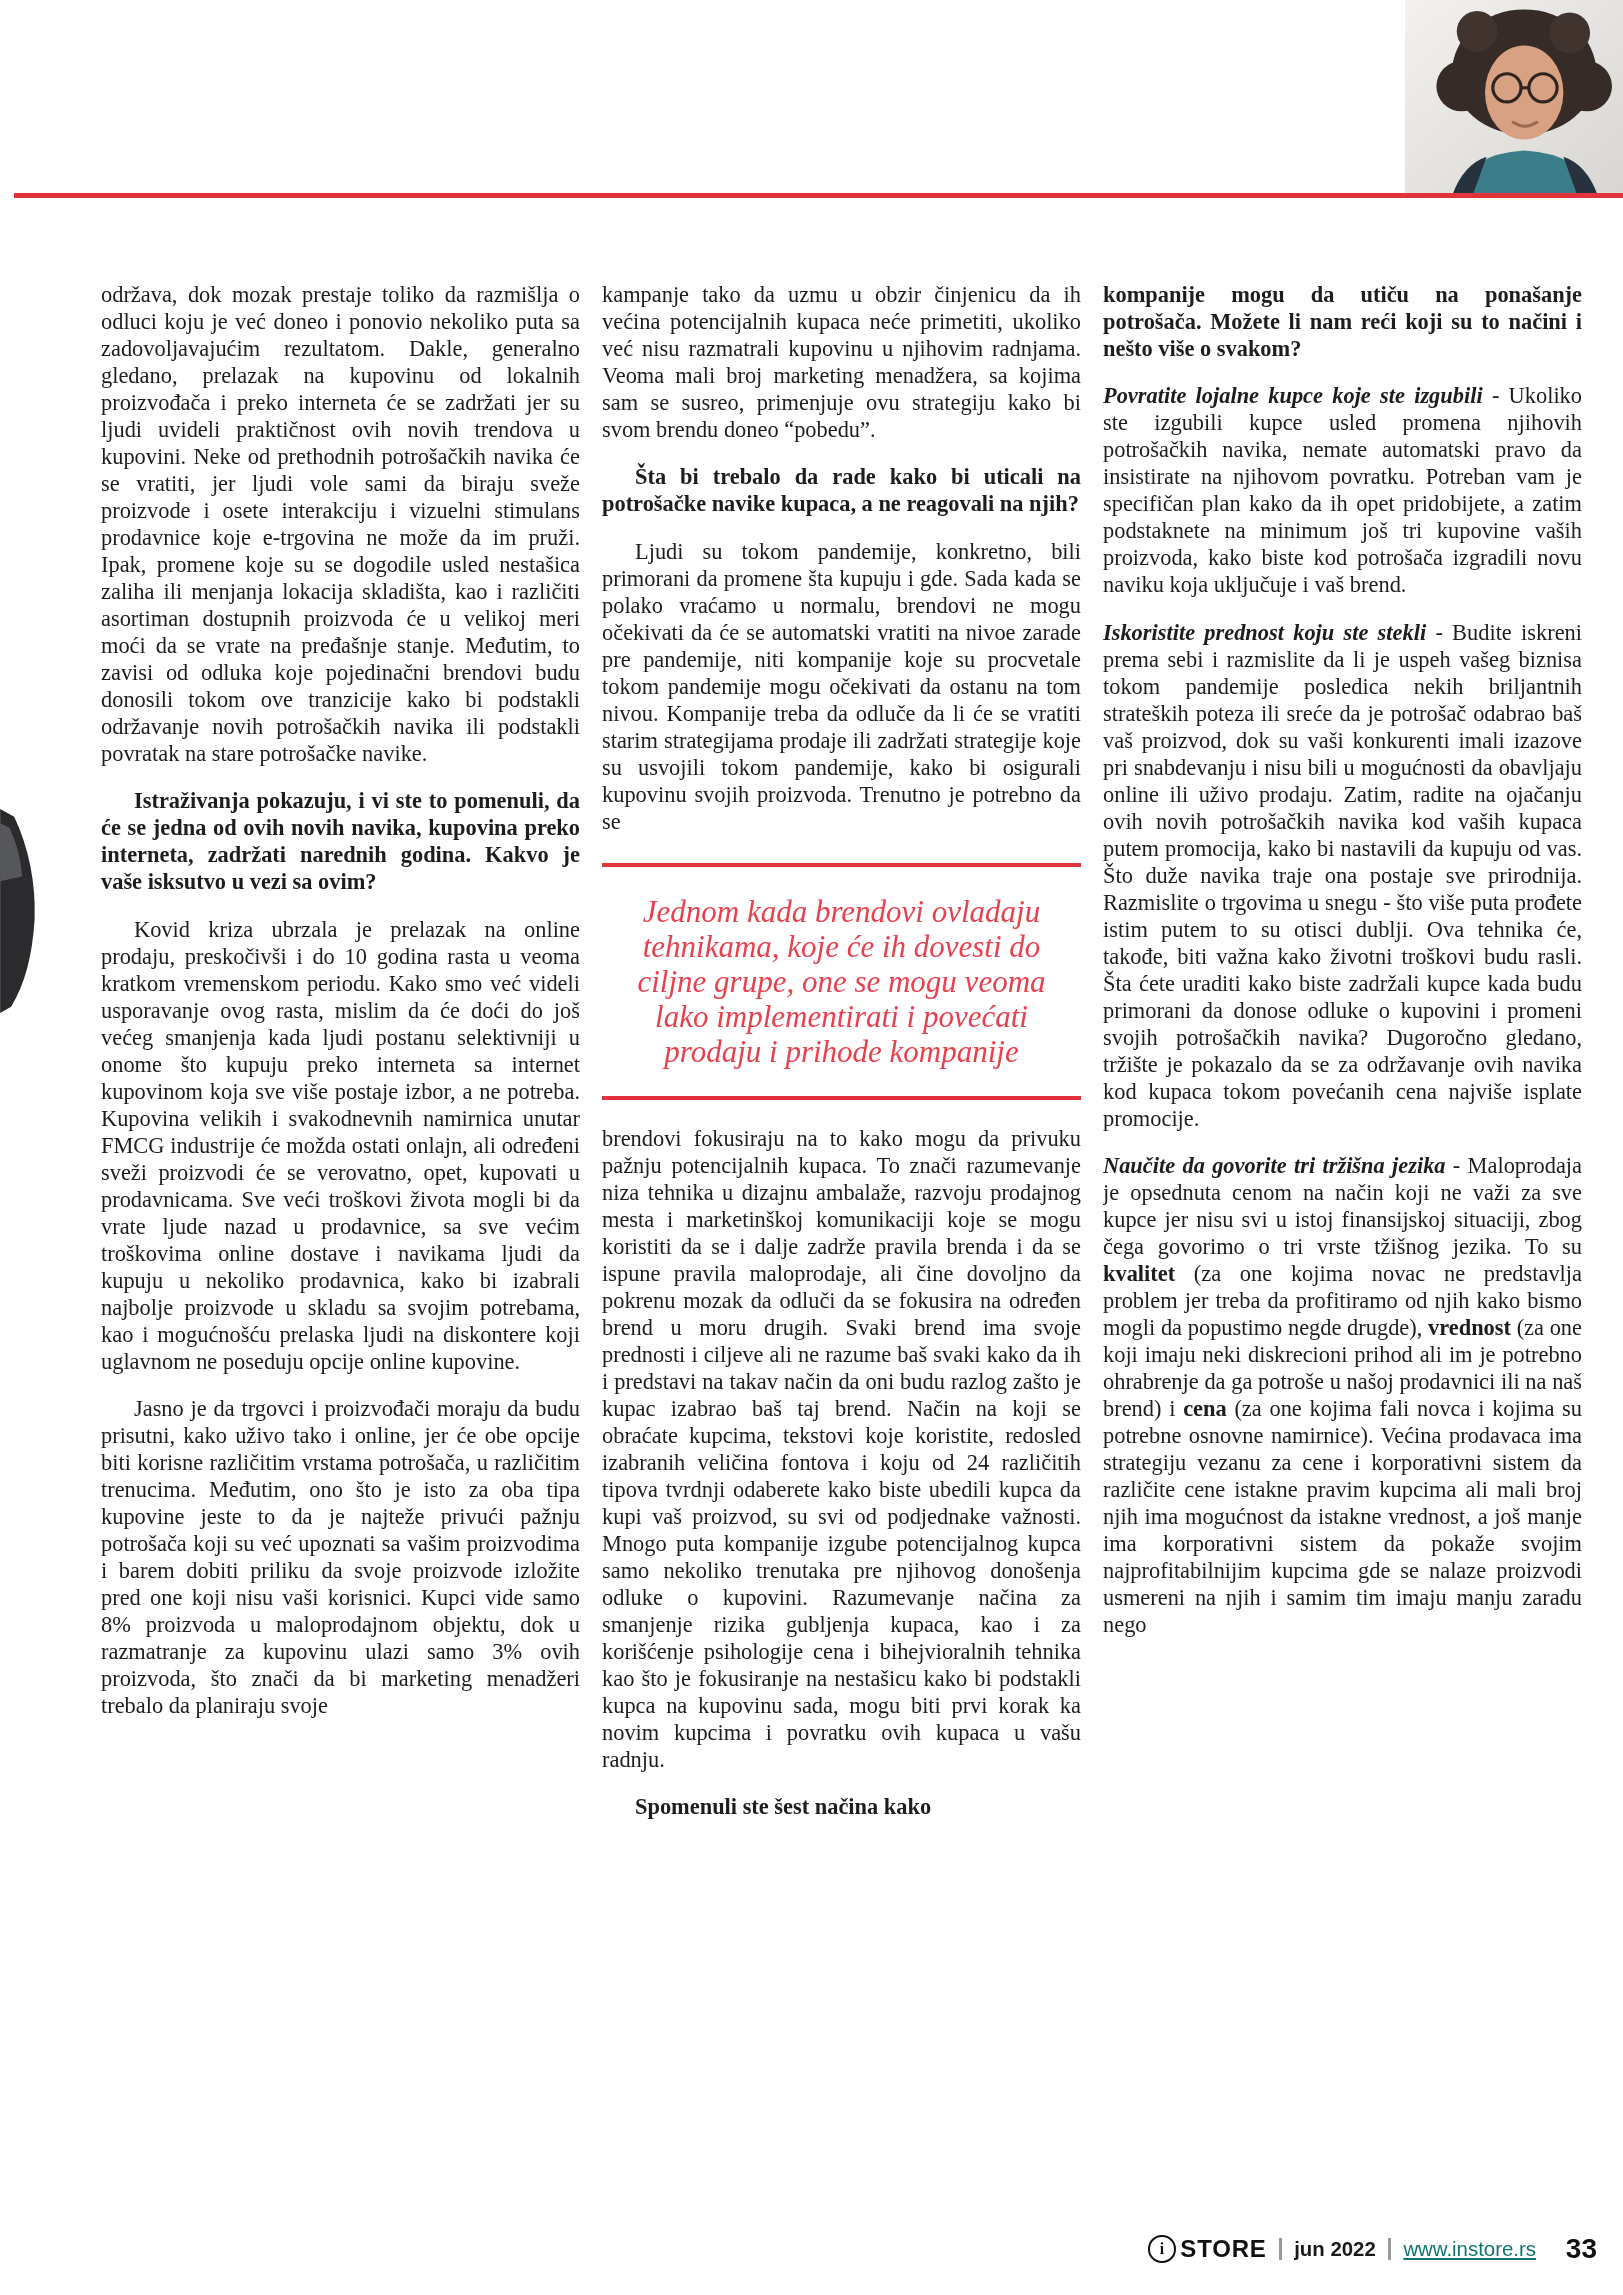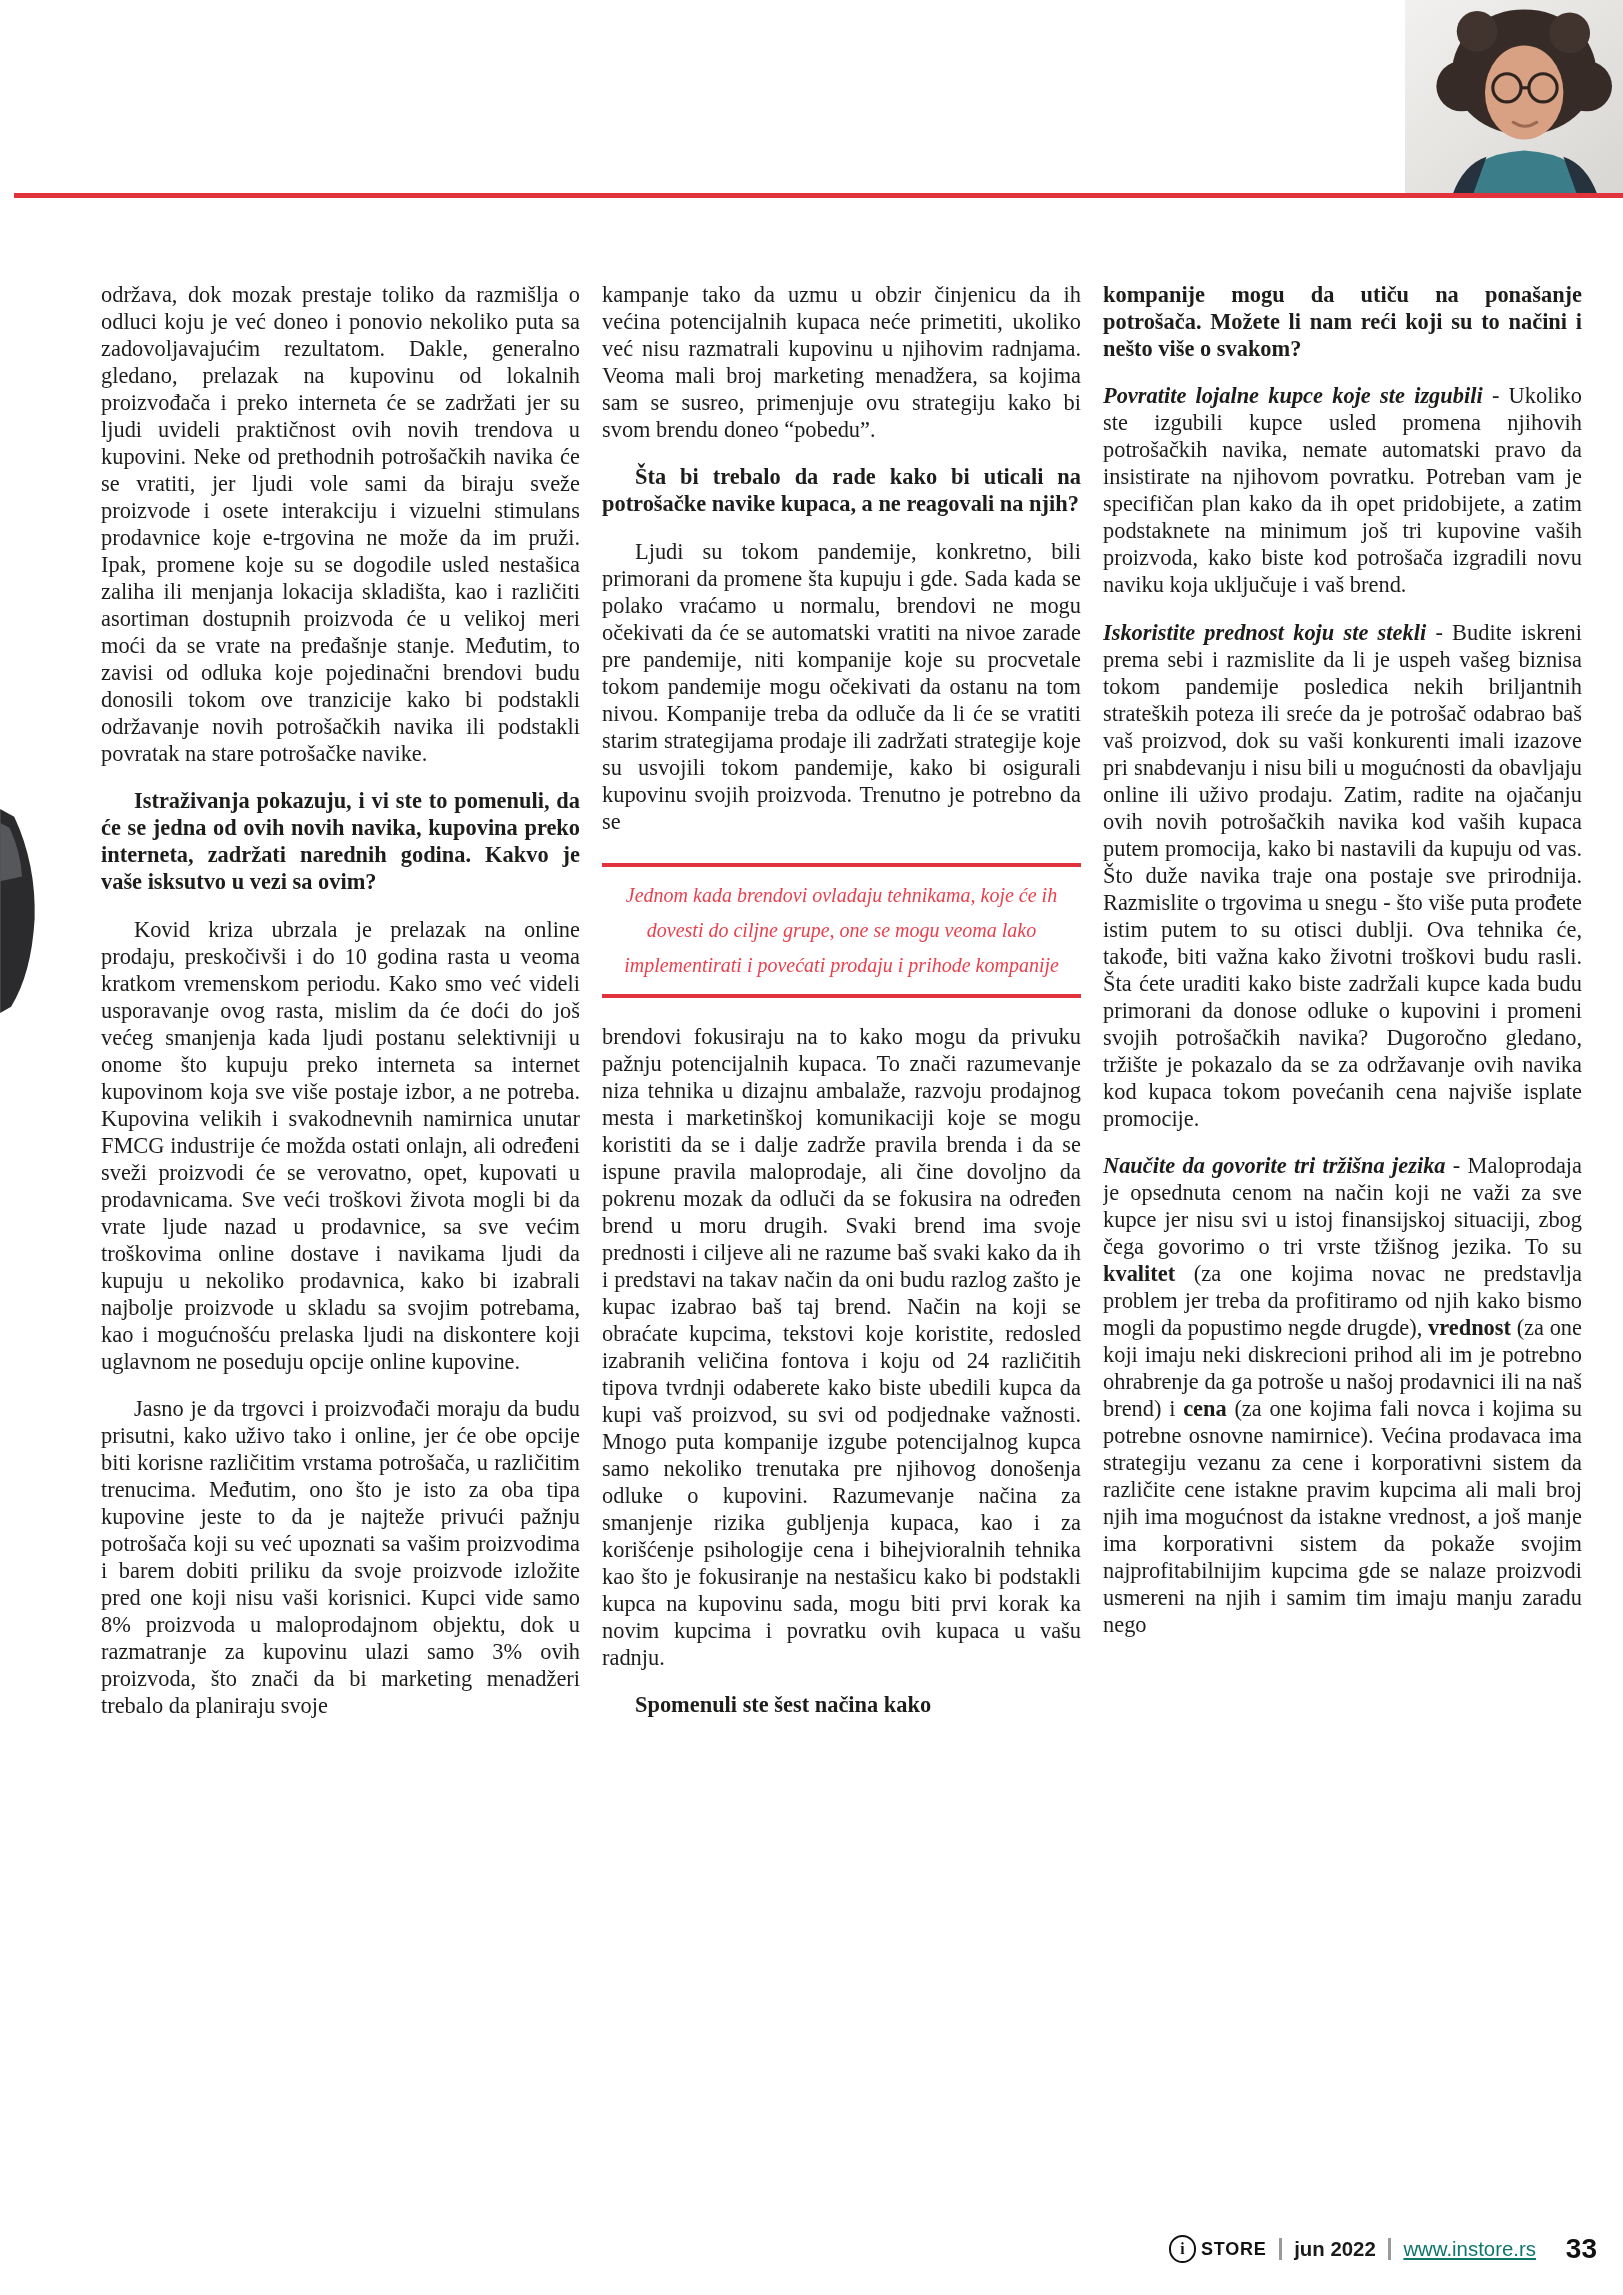--- a/index.html
+++ b/index.html
@@ -38,37 +38,37 @@
   p.indent { text-indent:33px; }
   .q { font-weight:bold; }
   .b { font-weight:bold; }
   .bi { font-weight:bold; font-style:italic; }
 
   
   .quote-block { margin:28px 0 25px 0; }
   .qrule { height:3.9px; background:var(--accent,#e2333c); }
   .quote-text {
     color:var(--quote,#e8404d); font-style:italic;
-    font-size:20px; line-height:35px; text-align:center;
-    padding:11px 22px;
+    font-size:31px; line-height:35px; text-align:center;
+    padding:27px 22px;
   }
 
   
   .footer {
     position:absolute; right:26px; bottom:30px;
     display:flex; align-items:center; gap:12.6px;
     font-family:"Liberation Sans", sans-serif; font-size:20.4px; color:#1a1a1a;
   }
   .logo { display:flex; align-items:center; gap:4.7px; }
   .mark {
     display:inline-flex; align-items:center; justify-content:center;
     width:23.6px; height:23.6px; border:2.4px solid #111; border-radius:50%;
     font-family:"Liberation Serif", serif; font-weight:bold; font-size:15.7px; color:#111;
   }
-  .brand { font-weight:bold; letter-spacing:0.8px; color:#111; font-size:18px; }
+  .brand { font-weight:bold; letter-spacing:0.8px; color:#111; font-size:24px; }
   .sep { width:2.4px; height:22px; background:#9a9a9a; }
   .issue { font-weight:bold; }
   .site { color:#0f766e;text-decoration:underline; }
   .pageno { font-weight:bold; font-size:28px; margin-left:17.3px; color:#111; }
 </style>
 </head>
 <body>
 
 <div class="page">
 

